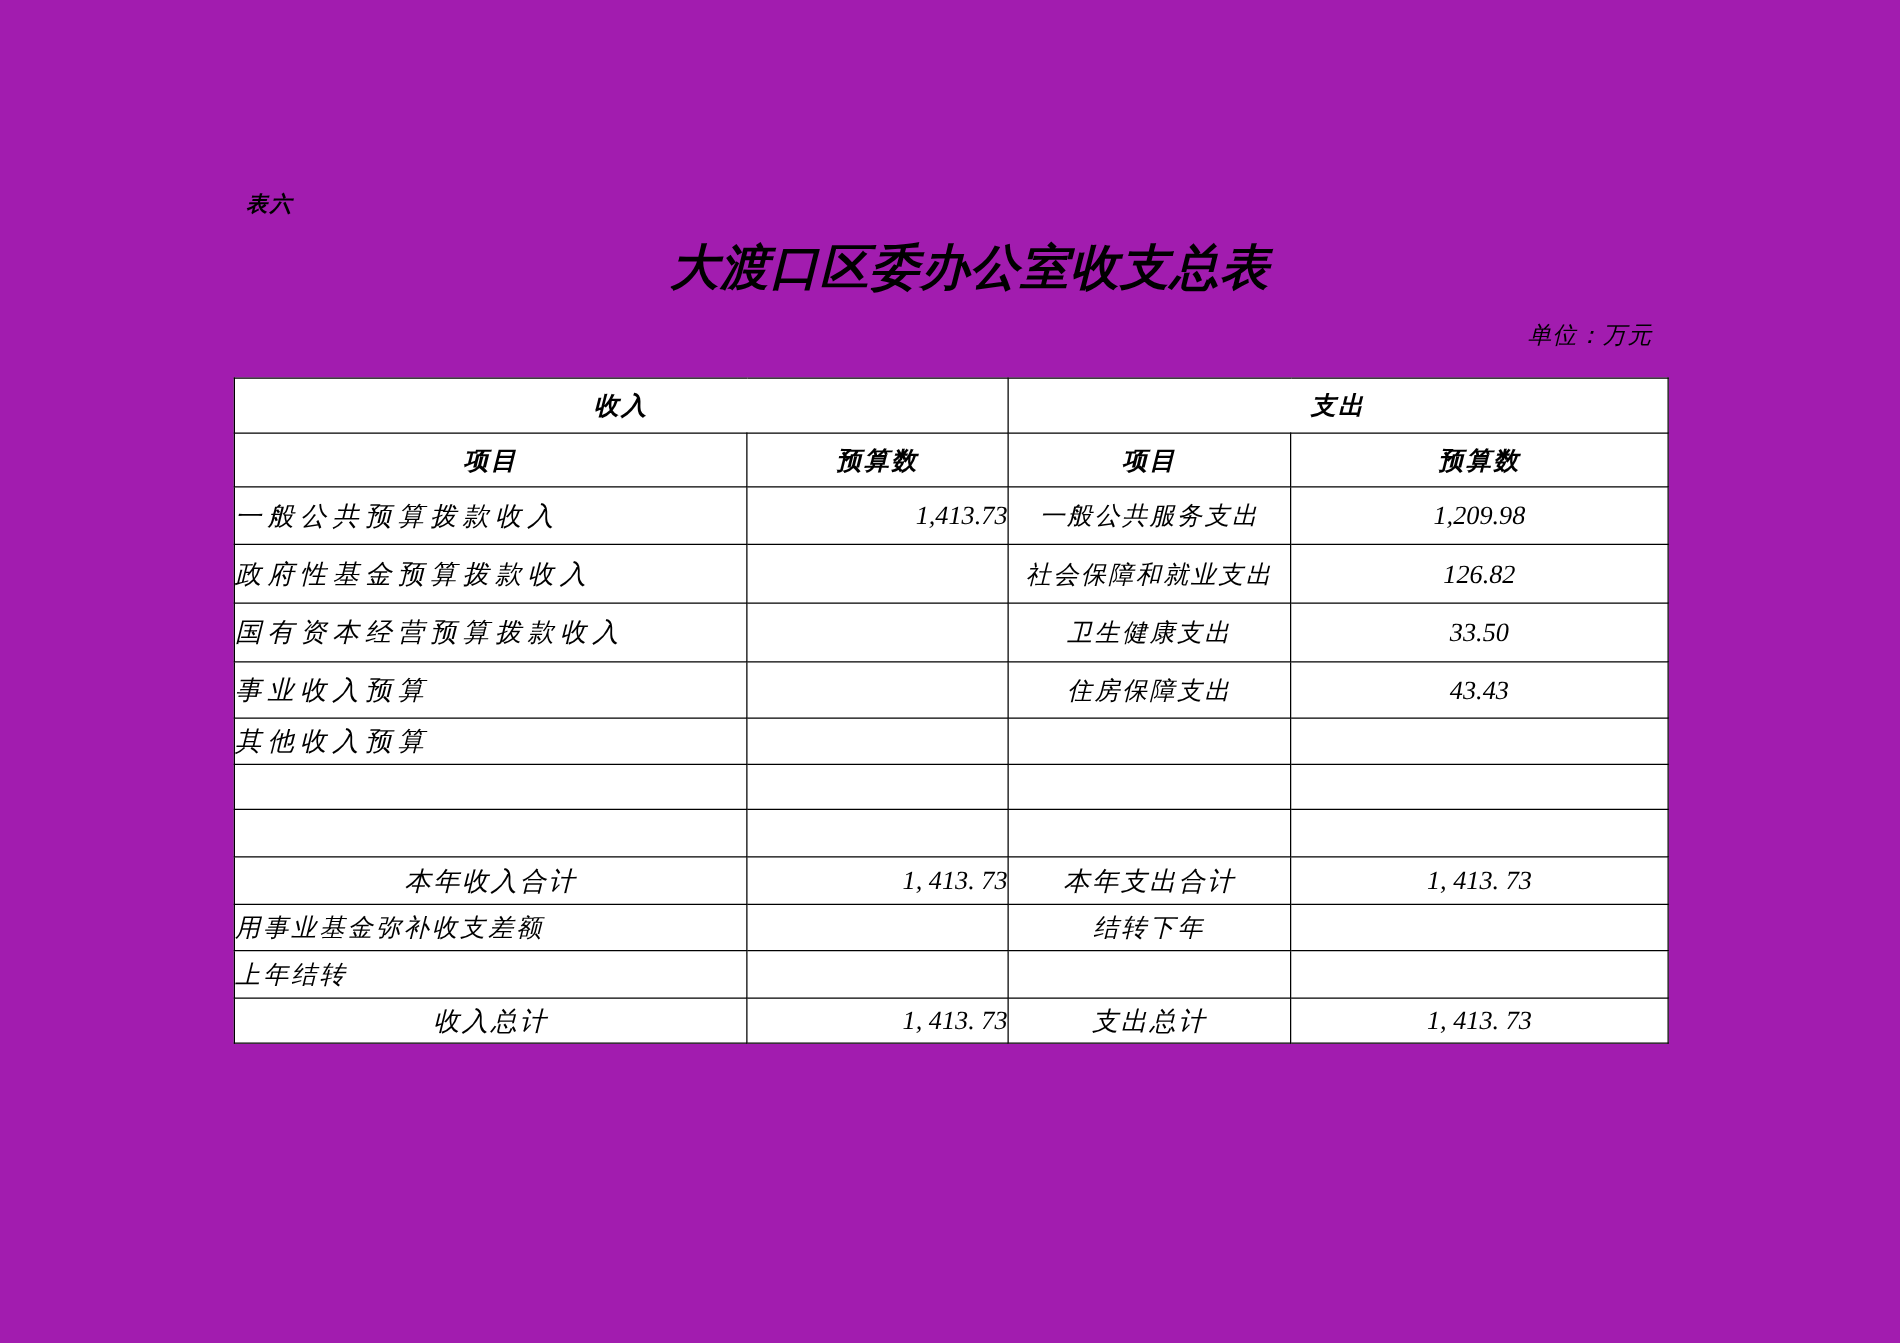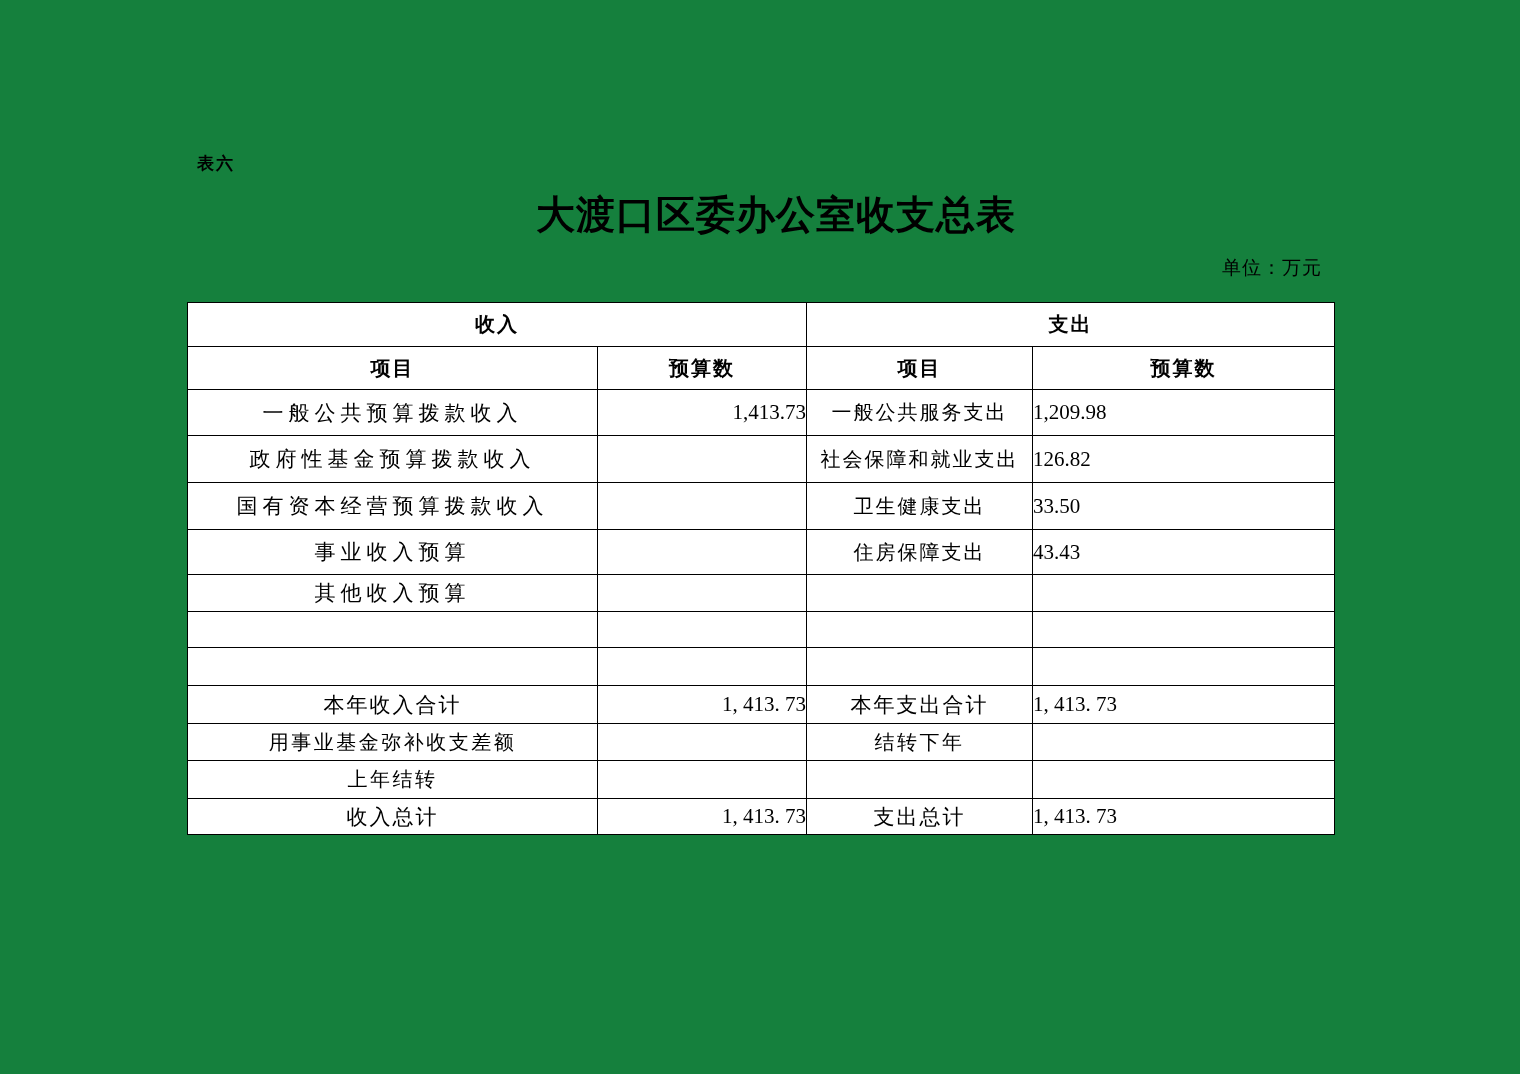--- a/index.html
+++ b/index.html
@@ -5,22 +5,23 @@
   * { margin: 0; padding: 0; box-sizing: border-box; }
   html, body { background: #ffffff; }
   body {
     width: 1520px; height: 1074px;
     font-family: "Liberation Serif", "DejaVu Serif", serif;
     color: #000000;
   }
   .sheet {
     position: relative;
     width: 1520px; height: 1074px;
-    background: #15803d;
+    background: #a21caf;
     overflow: hidden;
+    font-style: italic;
   }
   .table-label {
     position: absolute;
     left: 197px; top: 152px;
     font-size: 17px;
     font-weight: bold;
     letter-spacing: 2px;
   }
   .doc-title {
     position: absolute;
@@ -54,41 +55,41 @@
     white-space: nowrap;
   }
   th.section, th.colhead {
     font-size: 20px;
     font-weight: bold;
     letter-spacing: 2px;
     text-align: center;
   }
   
   td.lab-l {
-    text-align: center;
+    text-align: left;
     padding-left: 13px;
     font-size: 21px;
     letter-spacing: 5px;
   }
   td.val-l {
     text-align: right;
     padding-right: 10px;
     font-size: 21px;
   }
   
   td.lab-r {
     text-align: center;
     padding-left: 12px;
     font-size: 20px;
     letter-spacing: 2px;
     vertical-align: bottom;
     padding-bottom: 7px;
   }
   td.val-r {
-    text-align: left;
+    text-align: center;
     padding-right: 12px;
     font-size: 21px;
     vertical-align: top;
     padding-top: 4px;
   }
   
   tr.lower td.lab-l, tr.lower td.lab-r {
     font-size: 20px;
     letter-spacing: 2.5px;
     vertical-align: middle;

